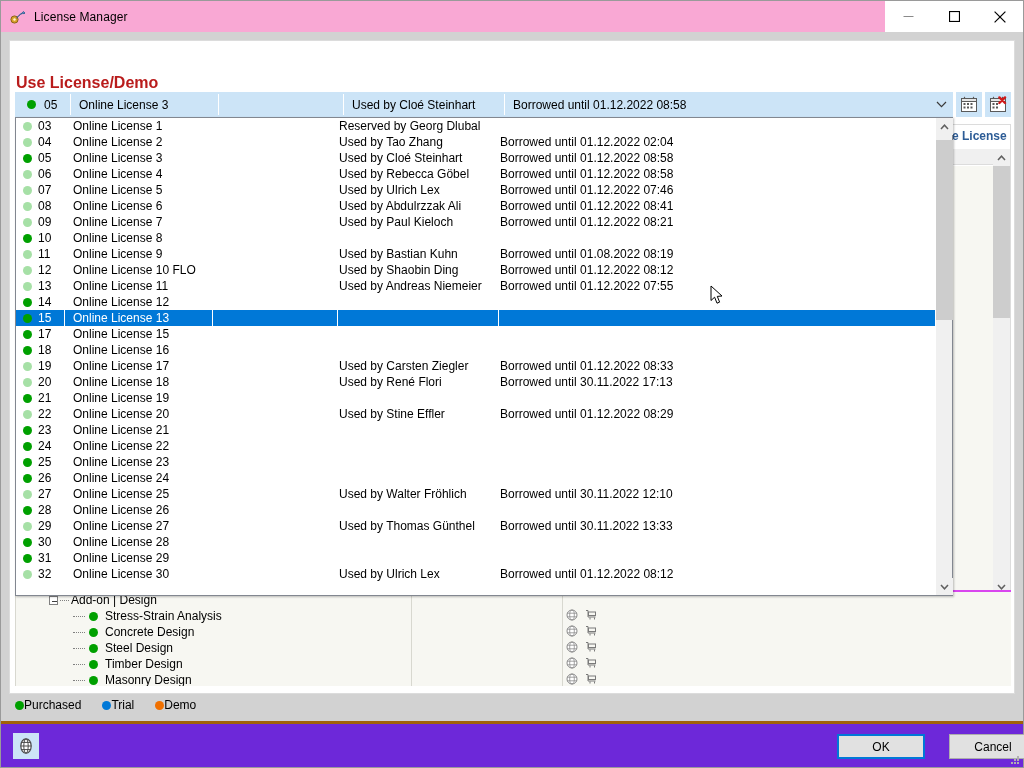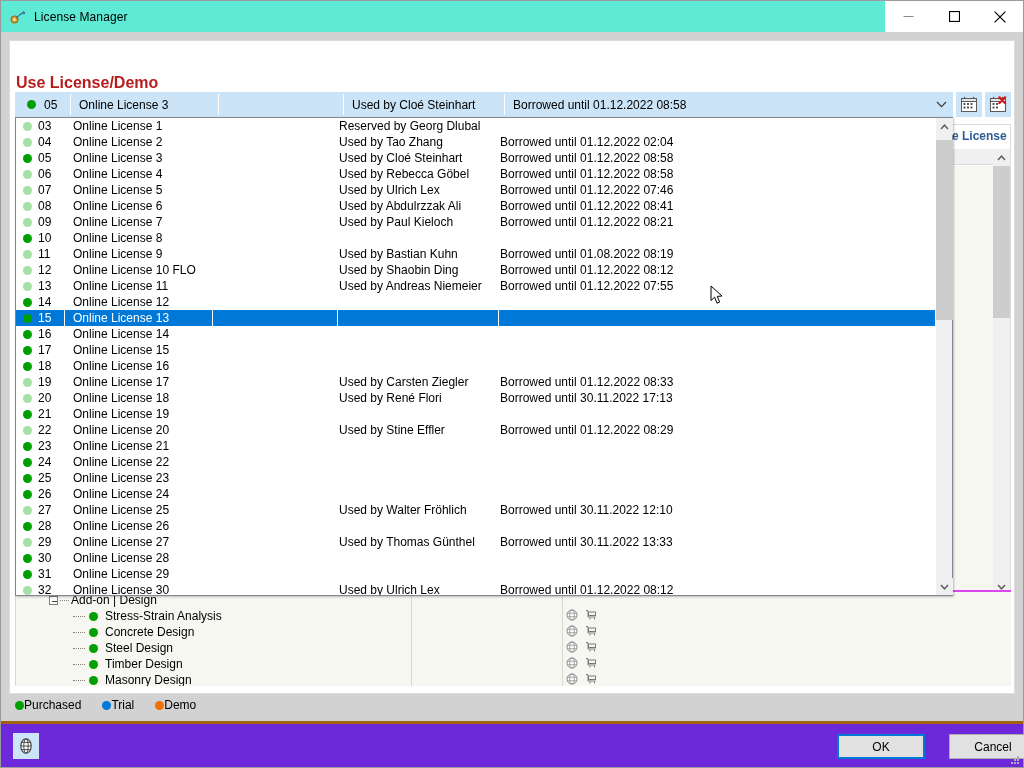--- a/index.html
+++ b/index.html
@@ -16,21 +16,21 @@
     position: relative;
     width: 1024px; height: 768px;
     background: #f0f0f0;
     border: 1px solid #9a9a9a;
   }
 
   
   .titlebar {
     position: absolute; left: 0; top: 0;
     width: 1022px; height: 31px;
-    background: #5eead4;
+    background: #f9a8d4;
     display: flex; align-items: center;
   }
   .title-icon {
     width: 16px; height: 16px; margin-left: 9px; margin-right: 8px;
     position: relative; flex: none;
   }
   .title-text {
     font-size: 12px; color: #000; letter-spacing: .1px;
   }
   .win-buttons { margin-left: auto; display: flex; height: 31px; }
@@ -635,34 +635,20 @@
             <span class="c-blank"></span>
             <span class="c-sepcol"></span>
             <span class="c-user"></span>
             <span class="c-sepcol"></span>
             <span class="c-borrow"></span>
           </div>
           <div class="dd-row">
             <span class="c-dot">
               <span class="dot" style="background: rgb(0, 160, 0);"></span>
             </span>
-            <span class="c-num">16</span>
-            <span class="c-sepcol"></span>
-            <span class="c-name">Online License 14</span>
-            <span class="c-sepcol"></span>
-            <span class="c-blank"></span>
-            <span class="c-sepcol"></span>
-            <span class="c-user"></span>
-            <span class="c-sepcol"></span>
-            <span class="c-borrow"></span>
-          </div>
-          <div class="dd-row">
-            <span class="c-dot">
-              <span class="dot" style="background: rgb(0, 160, 0);"></span>
-            </span>
             <span class="c-num">17</span>
             <span class="c-sepcol"></span>
             <span class="c-name">Online License 15</span>
             <span class="c-sepcol"></span>
             <span class="c-blank"></span>
             <span class="c-sepcol"></span>
             <span class="c-user"></span>
             <span class="c-sepcol"></span>
             <span class="c-borrow"></span>
           </div>

